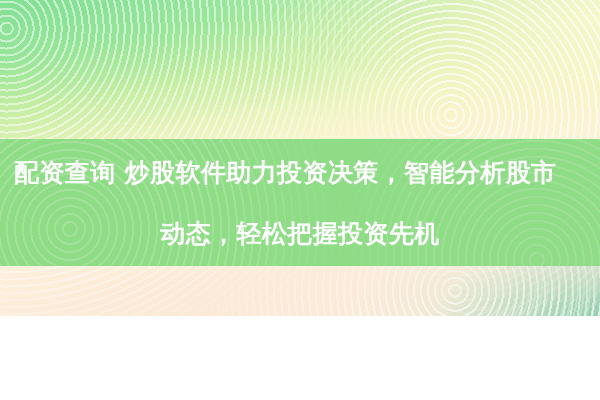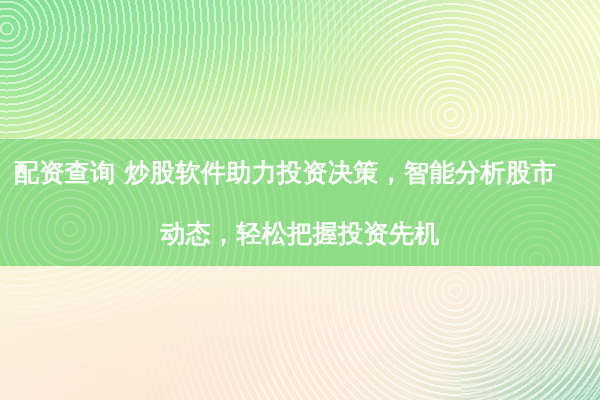--- a/index.html
+++ b/index.html
@@ -9,21 +9,21 @@
   body {
     width: 600px;
     height: 400px;
     overflow: hidden;
     font-family: "DejaVu Sans", "Liberation Sans", sans-serif;
   }
 
   #banner {
     position: relative;
     width: 600px;
-    height: 400px;
+    height: 316px;
     overflow: hidden;
     background: #FCF3DE;
   }
 
   
   .bg-base {
     position: absolute;
     inset: 0;
     background:
       linear-gradient(170deg,

